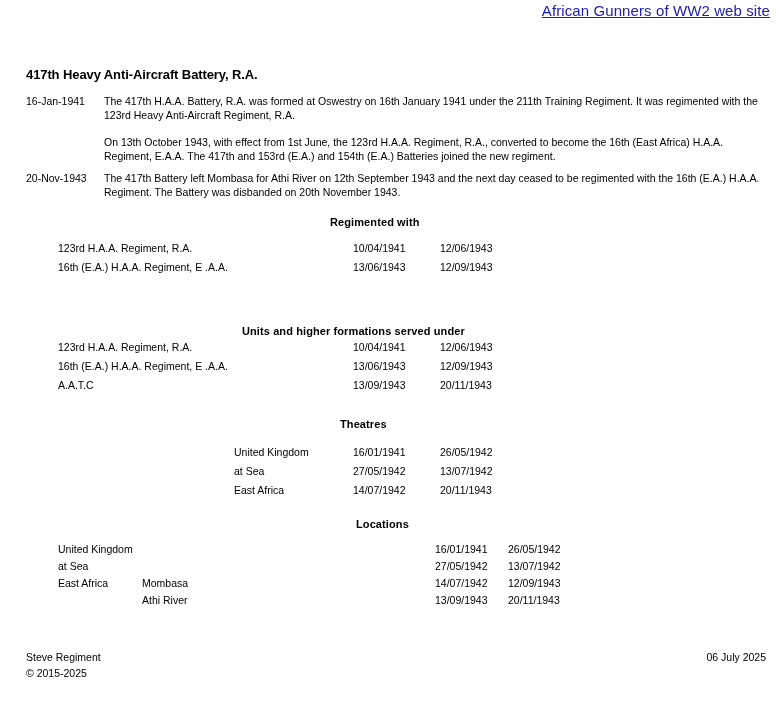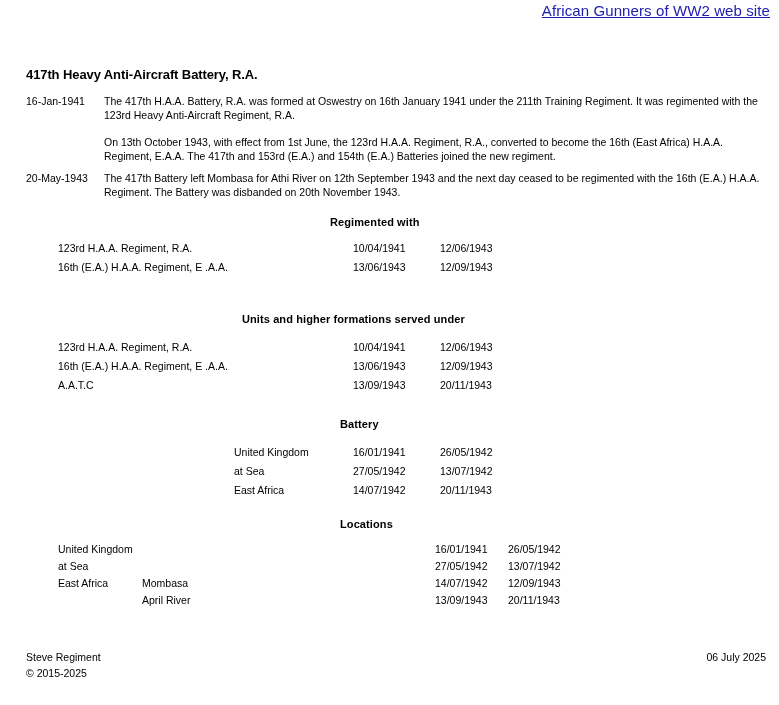--- a/index.html
+++ b/index.html
@@ -103,36 +103,36 @@
     white-space: nowrap;
     font-size: 10.5px;
   }
 
   
   .sec-regimented { left: 0; top: 216px; width: 779px; }
   .sec-regimented .section-heading { position: absolute; left: 330px; top: 0; }
   .sec-regimented .rows { position: absolute; left: 0; top: 26px; }
 
   .sec-units { left: 0; top: 313px; width: 779px; }
-  .sec-units .section-heading { position: absolute; left: 242px; top: 0; }
+  .sec-units .section-heading { position: absolute; left: 242px; top: 12px; }
   .sec-units .rows { position: absolute; left: 0; top: 28px; }
 
   .col-label { left: 58px; }
   .col-d1 { left: 353px; }
   .col-d2 { left: 440px; }
 
   
   .sec-theatres { left: 0; top: 418px; width: 779px; }
   .sec-theatres .section-heading { position: absolute; left: 340px; top: 0; }
   .sec-theatres .rows { position: absolute; left: 0; top: 28px; }
   .col-tlabel { left: 234px; }
 
   
   .sec-locations { left: 0; top: 518px; width: 779px; }
-  .sec-locations .section-heading { position: absolute; left: 340px; top: 0; }
+  .sec-locations .section-heading { position: absolute; left: 356px; top: 0; }
   .sec-locations .rows { position: absolute; left: 0; top: 25px; }
   .sec-locations .srow { height: 17px; }
   .col-lsub { left: 142px; }
   .col-ld1 { left: 435px; }
   .col-ld2 { left: 508px; }
 
   
   .footer {
     position: absolute;
     left: 26px;
@@ -162,21 +162,21 @@
 
   <div class="history">
     <div class="hist-row">
       <div class="hist-date">16-Jan-1941</div>
       <div class="hist-body">
         <p class="hist-para">The 417th H.A.A. Battery, R.A. was formed at Oswestry on 16th January 1941 under the 211th Training Regiment.  It was regimented with the 123rd Heavy Anti-Aircraft Regiment, R.A.</p>
         <p class="hist-para">On 13th October 1943, with effect from 1st June, the 123rd H.A.A. Regiment, R.A., converted to become the 16th (East Africa) H.A.A. Regiment, E.A.A.  The 417th and 153rd (E.A.) and 154th (E.A.) Batteries joined the new regiment.</p>
       </div>
     </div>
     <div class="hist-row">
-      <div class="hist-date">20-May-1943</div>
+      <div class="hist-date">20-Nov-1943</div>
       <div class="hist-body">
         <p class="hist-para">The 417th Battery left Mombasa for Athi River on 12th September 1943 and the next day ceased to be regimented with the 16th (E.A.) H.A.A. Regiment.   The Battery was disbanded on 20th November 1943.</p>
       </div>
     </div>
   </div>
 
   <div class="section sec-regimented">
     <div class="section-heading">Regimented with</div>
     <div class="rows">
       <div class="srow">
@@ -207,21 +207,21 @@
       </div>
       <div class="srow">
         <span class="cell col-label">A.A.T.C</span>
         <span class="cell col-d1">13/09/1943</span>
         <span class="cell col-d2">20/11/1943</span>
       </div>
     </div>
   </div>
 
   <div class="section sec-theatres">
-    <div class="section-heading">Battery</div>
+    <div class="section-heading">Theatres</div>
     <div class="rows">
       <div class="srow">
         <span class="cell col-tlabel">United Kingdom</span>
         <span class="cell col-d1">16/01/1941</span>
         <span class="cell col-d2">26/05/1942</span>
       </div>
       <div class="srow">
         <span class="cell col-tlabel">at Sea</span>
         <span class="cell col-d1">27/05/1942</span>
         <span class="cell col-d2">13/07/1942</span>
@@ -250,21 +250,21 @@
         <span class="cell col-ld2">13/07/1942</span>
       </div>
       <div class="srow">
         <span class="cell col-label">East Africa</span>
         <span class="cell col-lsub">Mombasa</span>
         <span class="cell col-ld1">14/07/1942</span>
         <span class="cell col-ld2">12/09/1943</span>
       </div>
       <div class="srow">
         <span class="cell col-label"></span>
-        <span class="cell col-lsub">April River</span>
+        <span class="cell col-lsub">Athi River</span>
         <span class="cell col-ld1">13/09/1943</span>
         <span class="cell col-ld2">20/11/1943</span>
       </div>
     </div>
   </div>
 
   <div class="footer">
     <div class="footer-top">
       <span class="footer-left">Steve Regiment</span>
       <span class="footer-right">06 July 2025</span>

